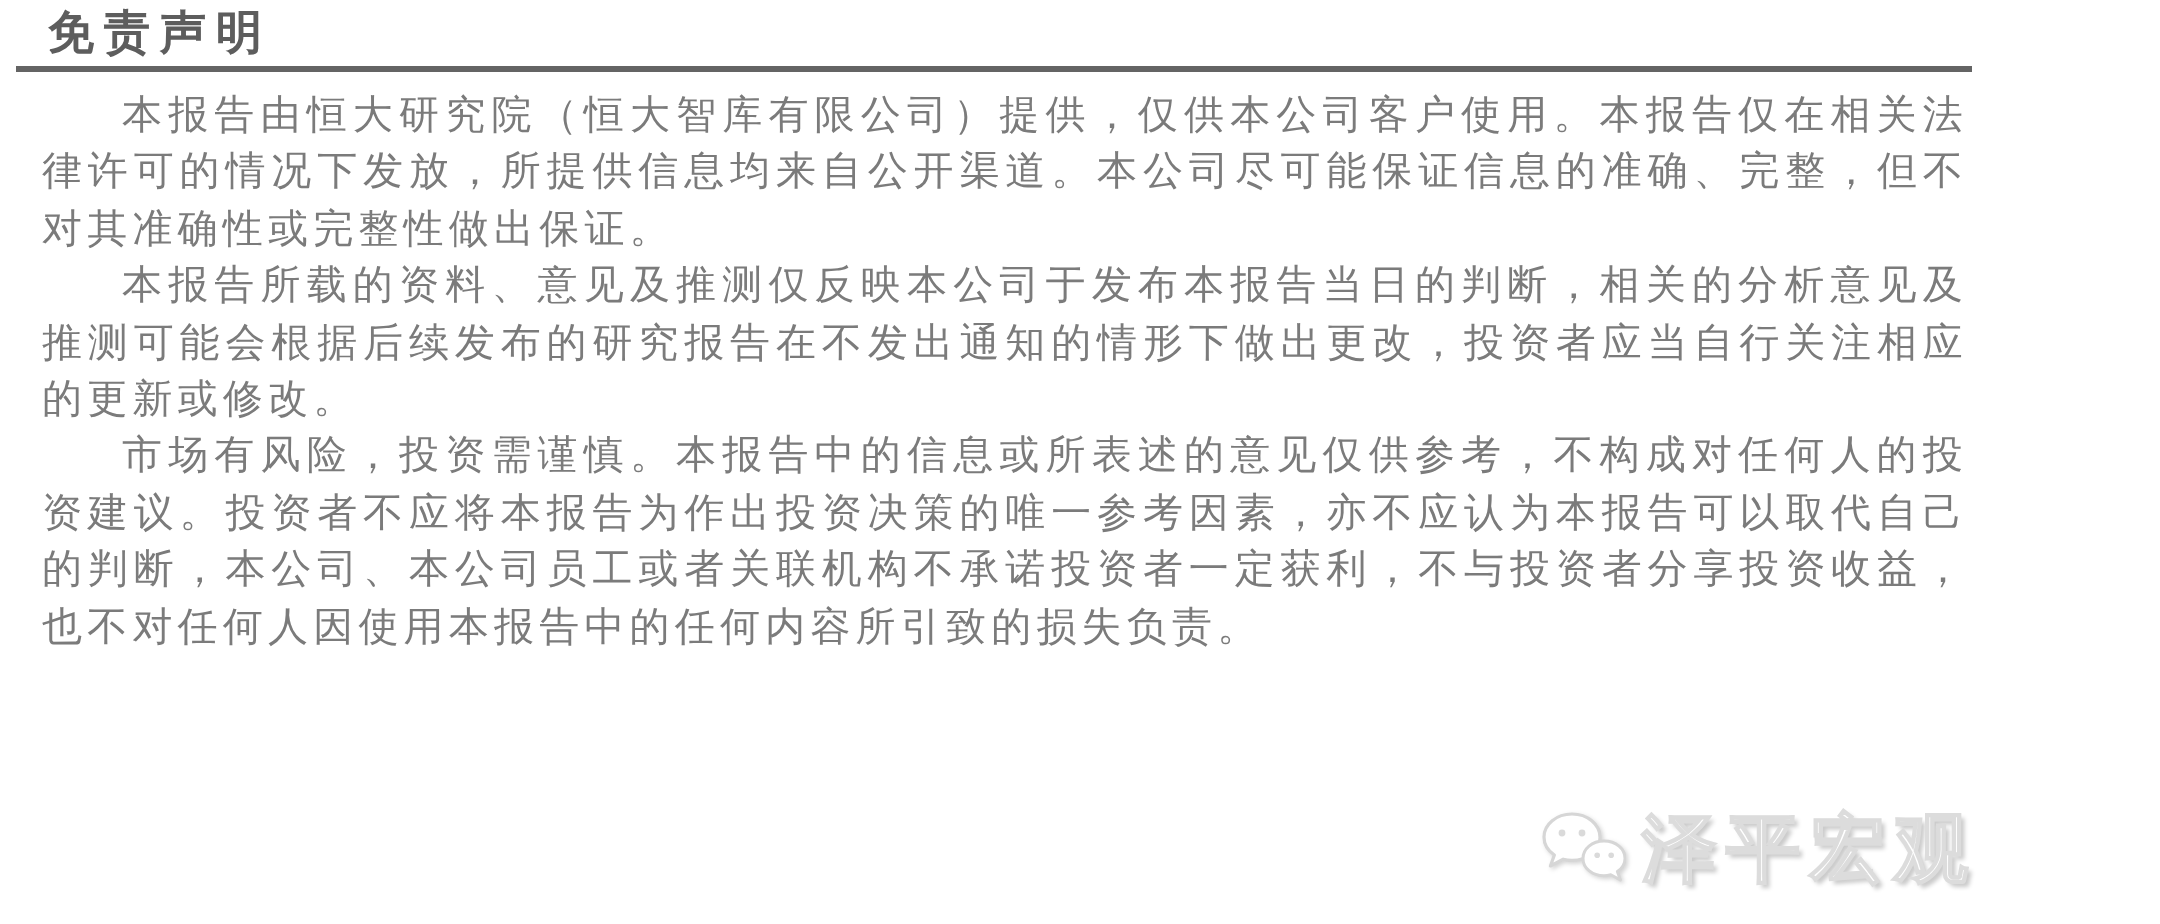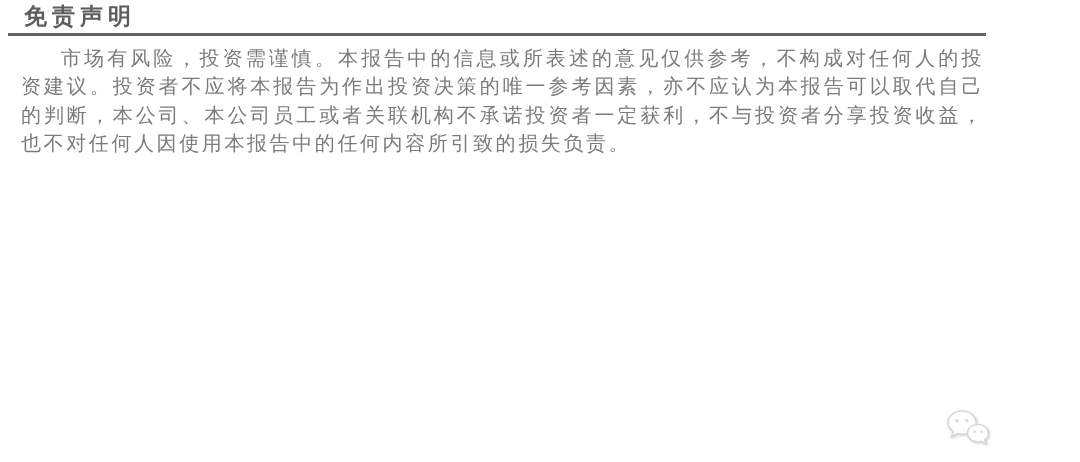--- a/index.html
+++ b/index.html
@@ -76,29 +76,32 @@
 </head>
 <body>
 
 <div class="page">
 
   <h1 class="doc-title">免责声明</h1>
 
   <div class="title-rule"></div>
 
   <div class="doc-body">
+    <p>本报告由恒大研究院（恒大智库有限公司）提供，仅供本公司客户使用。本报告仅在相关法律许可的情况下发放，所提供信息均来自公开渠道。本公司尽可能保证信息的准确、完整，但不对其准确性或完整性做出保证。</p>
+    <p>本报告所载的资料、意见及推测仅反映本公司于发布本报告当日的判断，相关的分析意见及推测可能会根据后续发布的研究报告在不发出通知的情形下做出更改，投资者应当自行关注相应的更新或修改。</p>
     <p>市场有风险，投资需谨慎。本报告中的信息或所表述的意见仅供参考，不构成对任何人的投资建议。投资者不应将本报告为作出投资决策的唯一参考因素，亦不应认为本报告可以取代自己的判断，本公司、本公司员工或者关联机构不承诺投资者一定获利，不与投资者分享投资收益，也不对任何人因使用本报告中的任何内容所引致的损失负责。</p>
   </div>
 
   <div class="watermark">
     <svg class="wechat-icon" viewBox="0 0 44 42" xmlns="http://www.w3.org/2000/svg">
 
       <path d="M17 3 C9.3 3 3 8.1 3 14.5 C3 18.2 5 21.4 8.2 23.5 L6.2 29 L12.6 25.6 C14 26 15.5 26.2 17 26.2 C24.7 26.2 31 21.1 31 14.7 C31 8.2 24.7 3 17 3 Z" fill="#ffffff" stroke="#d6d6d6" stroke-width="1.6" stroke-linejoin="round"></path>
       <circle cx="12" cy="12.5" r="1.7" fill="#dadada"></circle>
       <circle cx="22" cy="12.5" r="1.7" fill="#dadada"></circle>
 
       <path d="M33 16.5 C27 16.5 22.5 20.4 22.5 25.2 C22.5 30 27 33.9 33 33.9 C34.2 33.9 35.3 33.7 36.4 33.4 L41.2 36 L39.7 31.8 C42 30.2 43.5 27.9 43.5 25.2 C43.5 20.4 39 16.5 33 16.5 Z" fill="#ffffff" stroke="#d6d6d6" stroke-width="1.5" stroke-linejoin="round"></path>
       <circle cx="29.6" cy="23.6" r="1.4" fill="#dadada"></circle>
       <circle cx="36.6" cy="23.6" r="1.4" fill="#dadada"></circle>
     </svg>
+    <span class="watermark-text">泽平宏观</span>
   </div>
 
 </div>
 
 </body></html>

